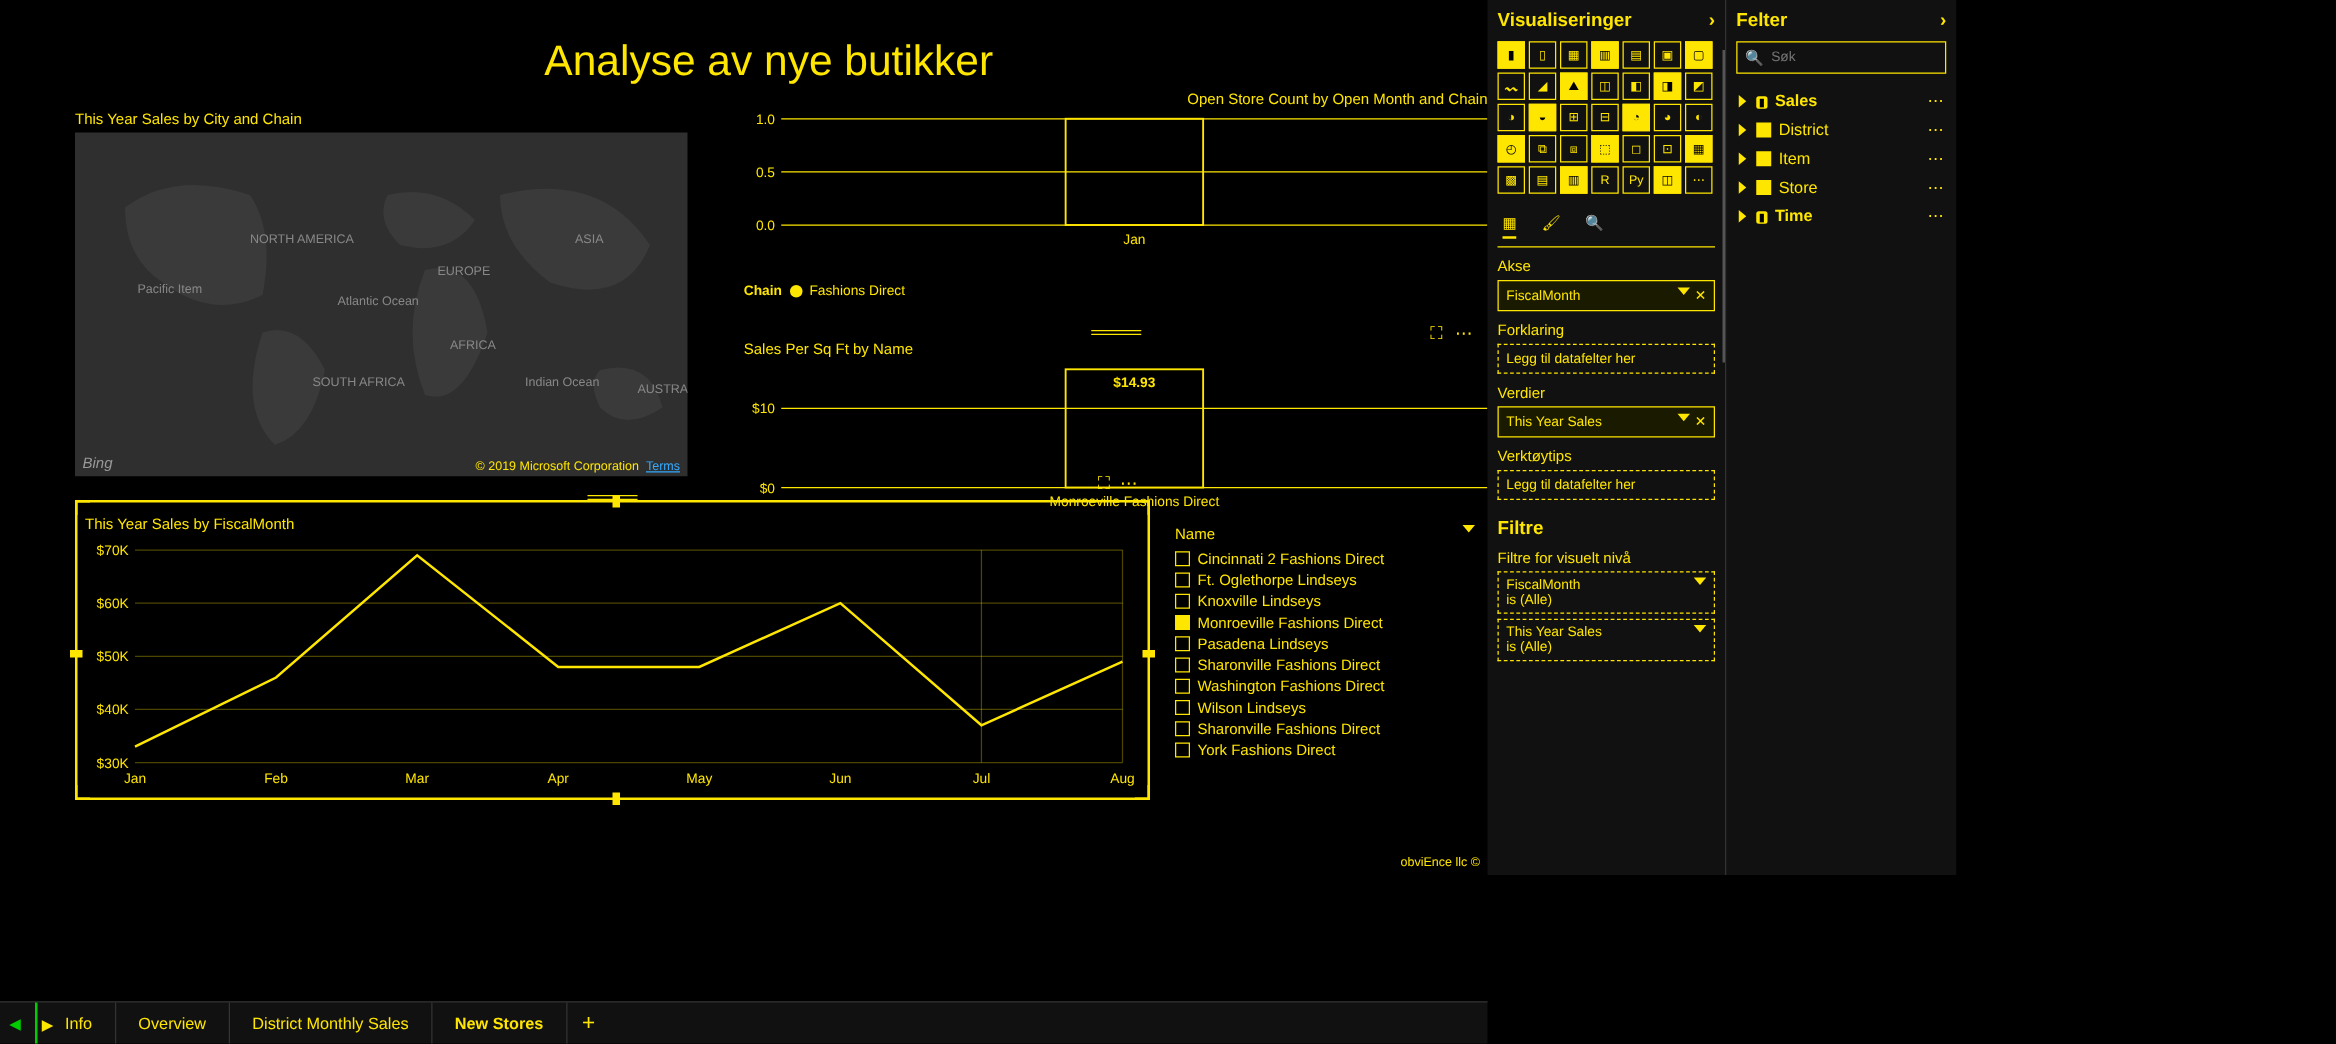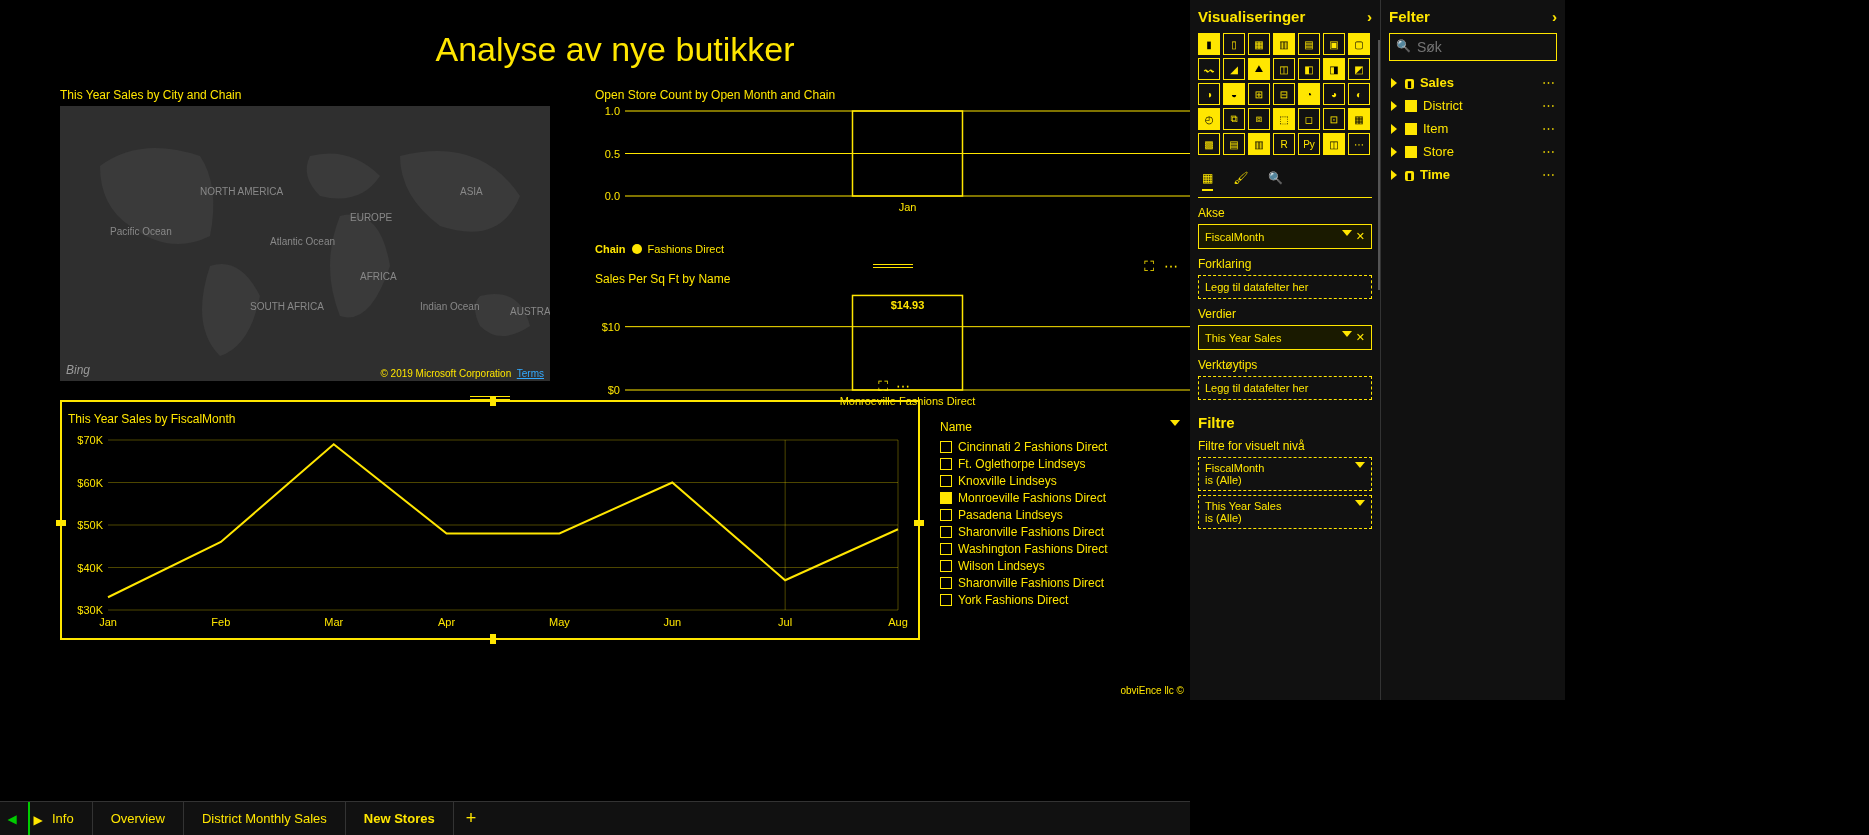--- a/index.html
+++ b/index.html
@@ -33,21 +33,21 @@
   width: 490px; height: 275px;
   background: #2f2f2f;
   position: relative;
   overflow: hidden;
 }
 .map-label { position: absolute; font-size: 10px; color: #888; text-align: center; }
 .map-credit { position:absolute; bottom:2px; right:6px; font-size:10px; }
 .map-credit a { color:#3af; text-decoration:underline; }
 .bing { position:absolute; bottom:4px; left:6px; color:#999; font-size:12px; font-style:italic;}
 .chart-box { position: absolute; }
-.chart-open { left: 555px; top: 88px; width: 595px; }
+.chart-open { left: 555px; top: 72px; width: 595px; text-align: right; }
 .chart-sales-sqft { left: 555px; top: 260px; width: 595px; }
 .chart-line-wrap {
   position: absolute; left: 20px; top: 400px;
   width: 860px; height: 240px;
   border: 2px solid #ffe600;
   padding: 10px 6px 6px 6px;
 }
 .corner { position:absolute; width:12px; height:12px; border:2px solid #ffe600; }
 .corner.tl { top:-2px; left:-2px; border-right:none; border-bottom:none;}
 .corner.tr { top:-2px; right:-2px; border-left:none; border-bottom:none;}
@@ -93,21 +93,21 @@
 .well {
   border:1px dashed #ffe600; padding:5px 6px; font-size:11px;
   display:flex; justify-content:space-between; align-items:center;
 }
 .well.solid { border-style:solid; background:#1a1a00;}
 .well .ctrls { display:flex; gap:4px;}
 .filtre-h { font-size:15px; font-weight:700; margin-top:14px;}
 .filter-box { border:1px dashed #ffe600; padding:4px 6px; margin-top:4px; font-size:11px;}
 .filter-box .ft { display:flex; justify-content:space-between;}
 .search-box { border:1px solid #ffe600; padding:5px 6px; display:flex; gap:6px; margin-bottom:10px;}
-.search-box input { background:transparent; border:none; color:#fde047; outline:none; flex:1; font-size:14px;}
+.search-box input { background:transparent; border:none; color:#fde047; outline:none; flex:1; font-size:11px;}
 .field-row { display:flex; align-items:center; gap:6px; padding:4px 0; font-size:13px; justify-content:space-between;}
 .field-row .lead { display:flex; gap:6px; align-items:center;}
 .chev { display:inline-block; width:0; height:0; border-left:5px solid transparent; border-right:5px solid transparent; border-top:6px solid #ffe600; transform:rotate(0deg);}
 .chev.right { transform:rotate(-90deg);}
 .dots { letter-spacing:2px;}
 svg text { fill:#ffe600; font-size:11px; }
 svg .axis { stroke:#ffe600; stroke-width:1; }
 svg .bar { fill:none; stroke:#ffe600; stroke-width:1.5;}
 svg .line { fill:none; stroke:#ffe600; stroke-width:2;}
 .grip { width:40px; height:4px; border-top:1px solid #ffe600; border-bottom:1px solid #ffe600; margin:4px auto;}
@@ -134,21 +134,21 @@
         <path class="continent" d="M280,110 Q320,100 330,160 Q310,220 280,210 Q260,160 280,110 Z"></path>
         <path class="continent" d="M340,50 Q420,30 460,90 Q440,140 380,120 Q340,90 340,50 Z"></path>
         <path class="continent" d="M420,190 Q460,180 470,220 Q440,240 420,220 Q410,200 420,190 Z"></path>
       </svg>
       <span class="map-label" style="top:80px;left:140px">NORTH AMERICA</span>
       <span class="map-label" style="top:106px;left:290px">EUROPE</span>
       <span class="map-label" style="top:80px;left:400px">ASIA</span>
       <span class="map-label" style="top:165px;left:300px">AFRICA</span>
       <span class="map-label" style="top:195px;left:190px">SOUTH AFRICA</span>
       <span class="map-label" style="top:200px;left:450px">AUSTRALIA</span>
-      <span class="map-label" style="top:120px;left:50px">Pacific Ocean</span>
+      <span class="map-label" style="top:120px;left:50px">Pacific Item</span>
       <span class="map-label" style="top:130px;left:210px">Atlantic Ocean</span>
       <span class="map-label" style="top:195px;left:360px">Indian Ocean</span>
       <span class="bing">Bing</span>
       <span class="map-credit">
         <span style="color:#ffe600">© 2019 Microsoft Corporation</span>
         &nbsp;<a href="#">Terms</a>
       </span>
     </div>
   </div>
 

